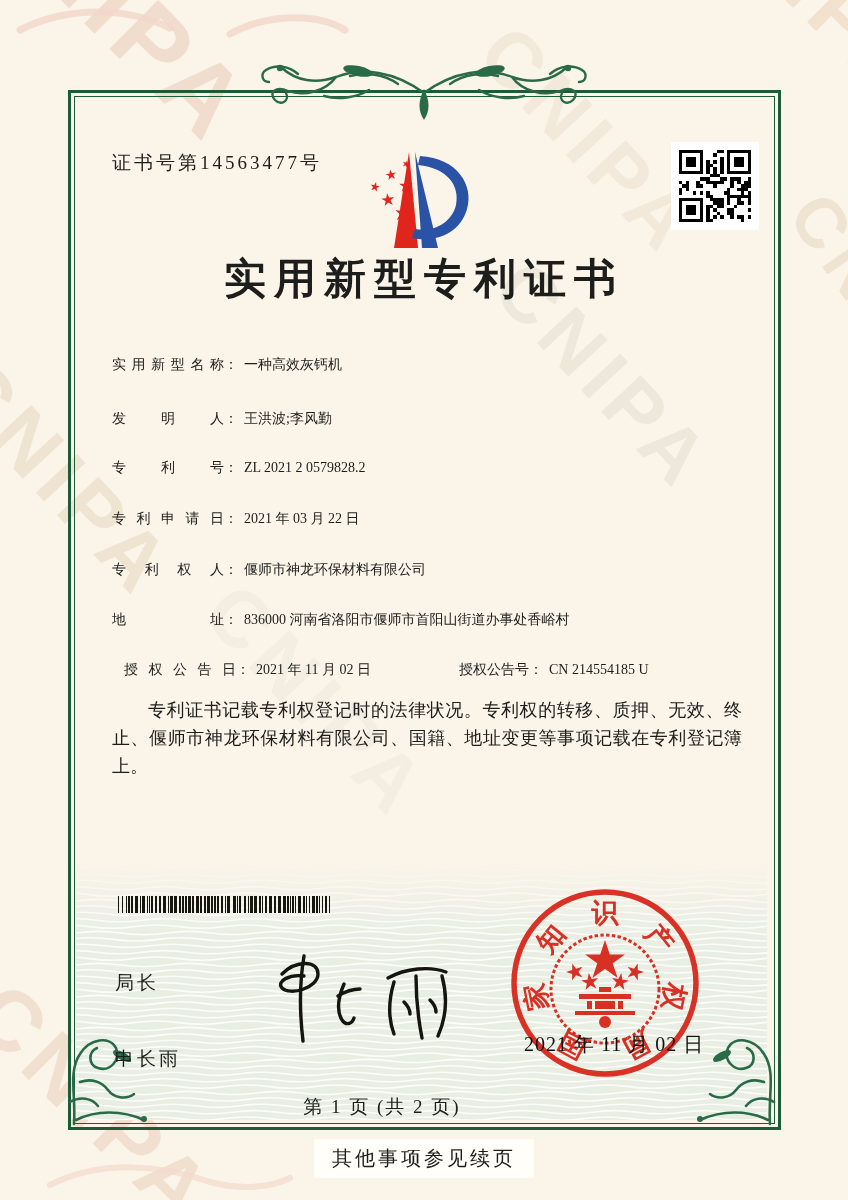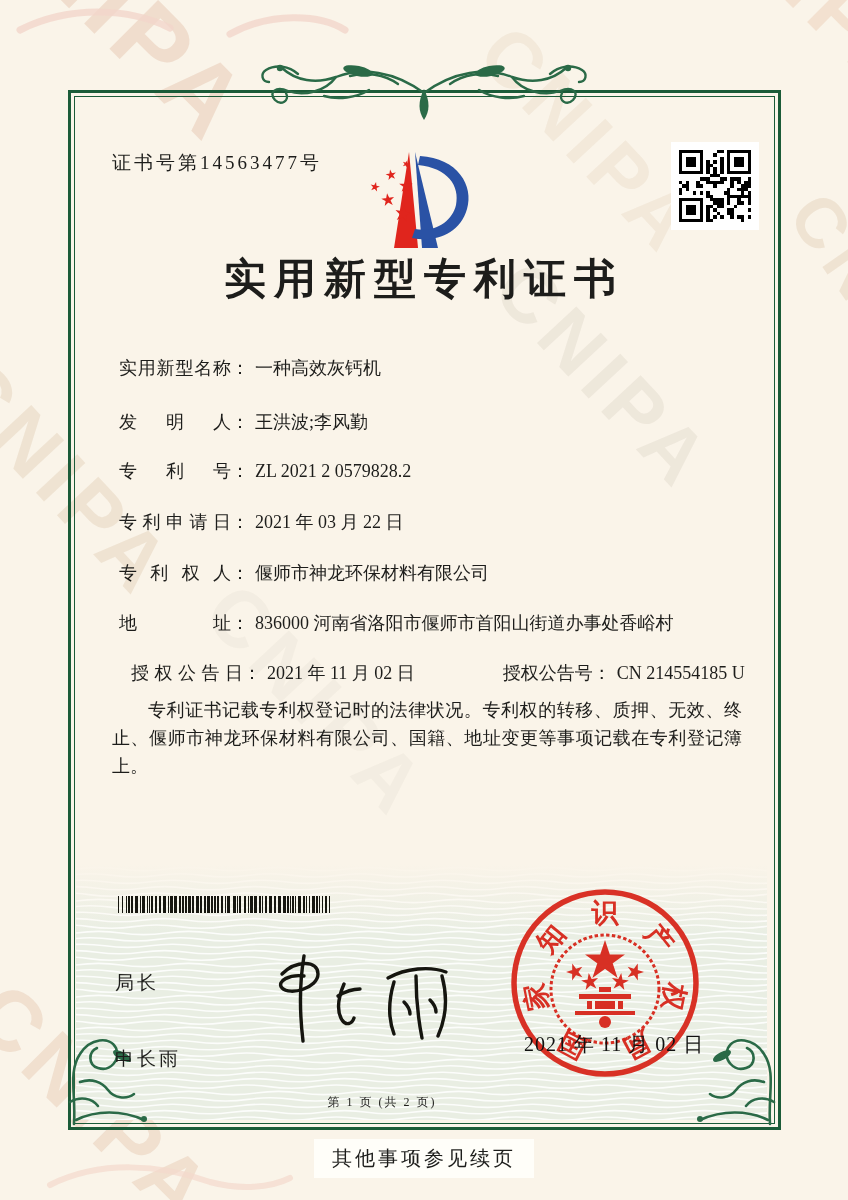--- a/index.html
+++ b/index.html
@@ -24,39 +24,39 @@
   .band-fade{position:absolute;left:76px;top:864px;width:691px;height:70px;z-index:1;
     background:linear-gradient(180deg,#faf4e9 0%,rgba(250,244,233,0) 100%);}
   
   .content{position:absolute;inset:0;z-index:3;}
   .cert-no{position:absolute;left:112px;top:150px;font-size:19px;letter-spacing:3px;}
   .doc-title{position:absolute;left:0;top:251px;width:848px;text-align:center;
     font-size:42px;font-weight:bold;letter-spacing:8px;}
   .qr-back{position:absolute;left:671px;top:142px;width:88px;height:88px;background:#ffffff;}
   .qr{position:absolute;left:679px;top:150px;width:72px;height:72px;}
   .logo{position:absolute;left:362px;top:144px;width:120px;height:116px;}
-  .field-row{position:absolute;left:119px;font-size:18px;white-space:nowrap;}
+  .field-row{position:absolute;left:112px;font-size:14px;white-space:nowrap;}
   .field-row .lbl{display:inline-block;width:112px;text-align:justify;text-align-last:justify;}
   .field-row .lbl2{display:inline-block;margin-left:88px;}
   .field-row .val{margin-left:6px;}
   .paras{position:absolute;left:112px;top:696px;width:630px;font-size:18px;line-height:28px;text-align:justify;}
   .paras p{margin:0;text-indent:2em;}
   .barcode{position:absolute;left:118px;top:896px;width:216px;height:17px;}
   .signer{position:absolute;left:115px;font-family:"Liberation Sans","DejaVu Sans",sans-serif;
     font-size:19px;letter-spacing:3px;}
   .signature{position:absolute;left:238px;top:946px;width:220px;height:100px;}
   .seal{position:absolute;left:505px;top:883px;width:200px;height:200px;z-index:3;}
   .seal svg{position:absolute;left:0;top:0;}
   .seal-ring{position:absolute;left:0;top:0;width:200px;height:200px;}
   .seal-ring span{position:absolute;left:50%;top:50%;width:30px;height:30px;margin:-15px 0 0 -15px;
     display:flex;align-items:center;justify-content:center;
     font-size:27px;font-weight:bold;color:#d7261a;opacity:.95;}
   .seal-date{position:absolute;left:524px;top:1031px;z-index:4;font-size:20px;letter-spacing:1px;color:#111;}
   .page-footer{position:absolute;left:0;top:1094px;width:764px;text-align:center;
-    font-size:12px;letter-spacing:2px;z-index:3;}
+    font-size:19px;letter-spacing:2px;z-index:3;}
   .cont-note{position:absolute;left:50%;top:1139px;transform:translateX(-50%);
     background:#fffef9;padding:6px 18px;font-size:20px;letter-spacing:3px;z-index:3;}
   .deco-pink{position:absolute;z-index:0;pointer-events:none;}
 </style>
 </head>
 <body>
 
 <div class="wm" style="left:-60px;top:-55px;font-size:100px;transform:rotate(45deg);color:rgba(232,203,182,0.55);">CNIPA</div>
 <div class="wm" style="left:655px;top:-70px;font-size:88px;transform:rotate(45deg);color:rgba(236,210,188,0.55);">CNIPA</div>
 <div class="wm" style="left:450px;top:95px;font-size:78px;transform:rotate(47deg);color:rgba(215,190,160,0.20);">CNIPA</div>

